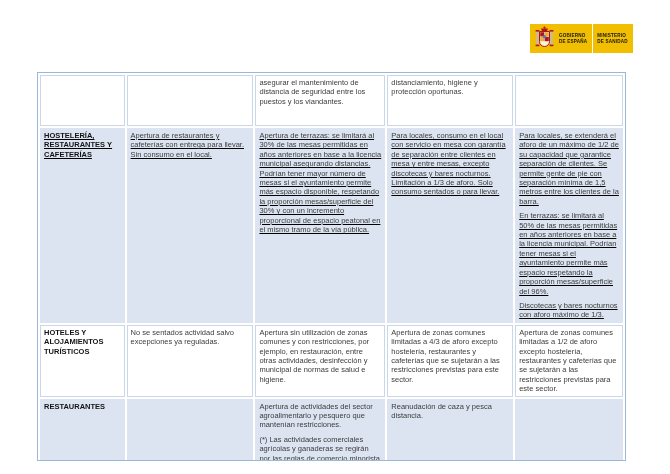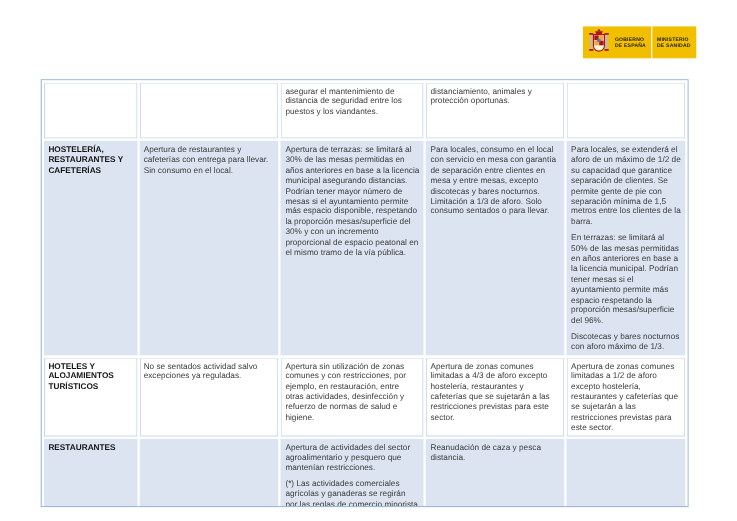--- a/index.html
+++ b/index.html
@@ -59,21 +59,21 @@
     vertical-align: top;
     padding: 3px 4px 3px 4px;
     font-size: 7.5px;
     line-height: 9.4px;
     color: #3c3c3c;
     word-wrap: break-word;
   }
   .phase-table tr:nth-child(even) td { background: var(--shade); }
   .phase-table tr:nth-child(odd) td { box-shadow: inset 0 0 0 1px #c9d7e8; }
   .phase-table tr:nth-child(1) { height: 53px; }
-  .phase-table tr:nth-child(2) { height: 179px; }
+  .phase-table tr:nth-child(2) { height: 179px; text-decoration: underline; }
   .phase-table tr:nth-child(3) { height: 66px; }
   .phase-table td:first-child {
     font-weight: bold;
     color: #141414;
   }
   .phase-table p { margin: 0 0 5px 0; }
   .phase-table p:last-child { margin-bottom: 0; }
   .col-sector { width: 86px; }
   .col-p0 { width: 128px; }
   .col-p1 { width: 131px; }
@@ -124,21 +124,21 @@
         <col class="col-p3">
     </colgroup>
     <tbody>
         <tr>
           <td></td>
           <td></td>
           <td>
             <p>asegurar el mantenimiento de distancia de seguridad entre los puestos y los viandantes.</p>
           </td>
           <td>
-            <p>distanciamiento, animales y protección oportunas.</p>
+            <p>distanciamiento, higiene y protección oportunas.</p>
           </td>
           <td></td>
         </tr>
         <tr>
           <td>
             <p>HOSTELERÍA, RESTAURANTES Y CAFETERÍAS</p>
           </td>
           <td>
             <p>Apertura de restaurantes y cafeterías con entrega para llevar. Sin consumo en el local.</p>
           </td>
@@ -155,21 +155,21 @@
           </td>
         </tr>
         <tr>
           <td>
             <p>HOTELES Y ALOJAMIENTOS TURÍSTICOS</p>
           </td>
           <td>
             <p>No se sentados actividad salvo excepciones ya reguladas.</p>
           </td>
           <td>
-            <p>Apertura sin utilización de zonas comunes y con restricciones, por ejemplo, en restauración, entre otras actividades, desinfección y refuerzo de normas de salud e higiene.</p>
+            <p>Apertura sin utilización de zonas comunes y con restricciones, por ejemplo, en restauración, entre otras actividades, desinfección y municipal de normas de salud e higiene.</p>
           </td>
           <td>
             <p>Apertura de zonas comunes limitadas a 4/3 de aforo excepto hostelería, restaurantes y cafeterías que se sujetarán a las restricciones previstas para este sector.</p>
           </td>
           <td>
             <p>Apertura de zonas comunes limitadas a 1/2 de aforo excepto hostelería, restaurantes y cafeterías que se sujetarán a las restricciones previstas para este sector.</p>
           </td>
         </tr>
         <tr>
           <td>

